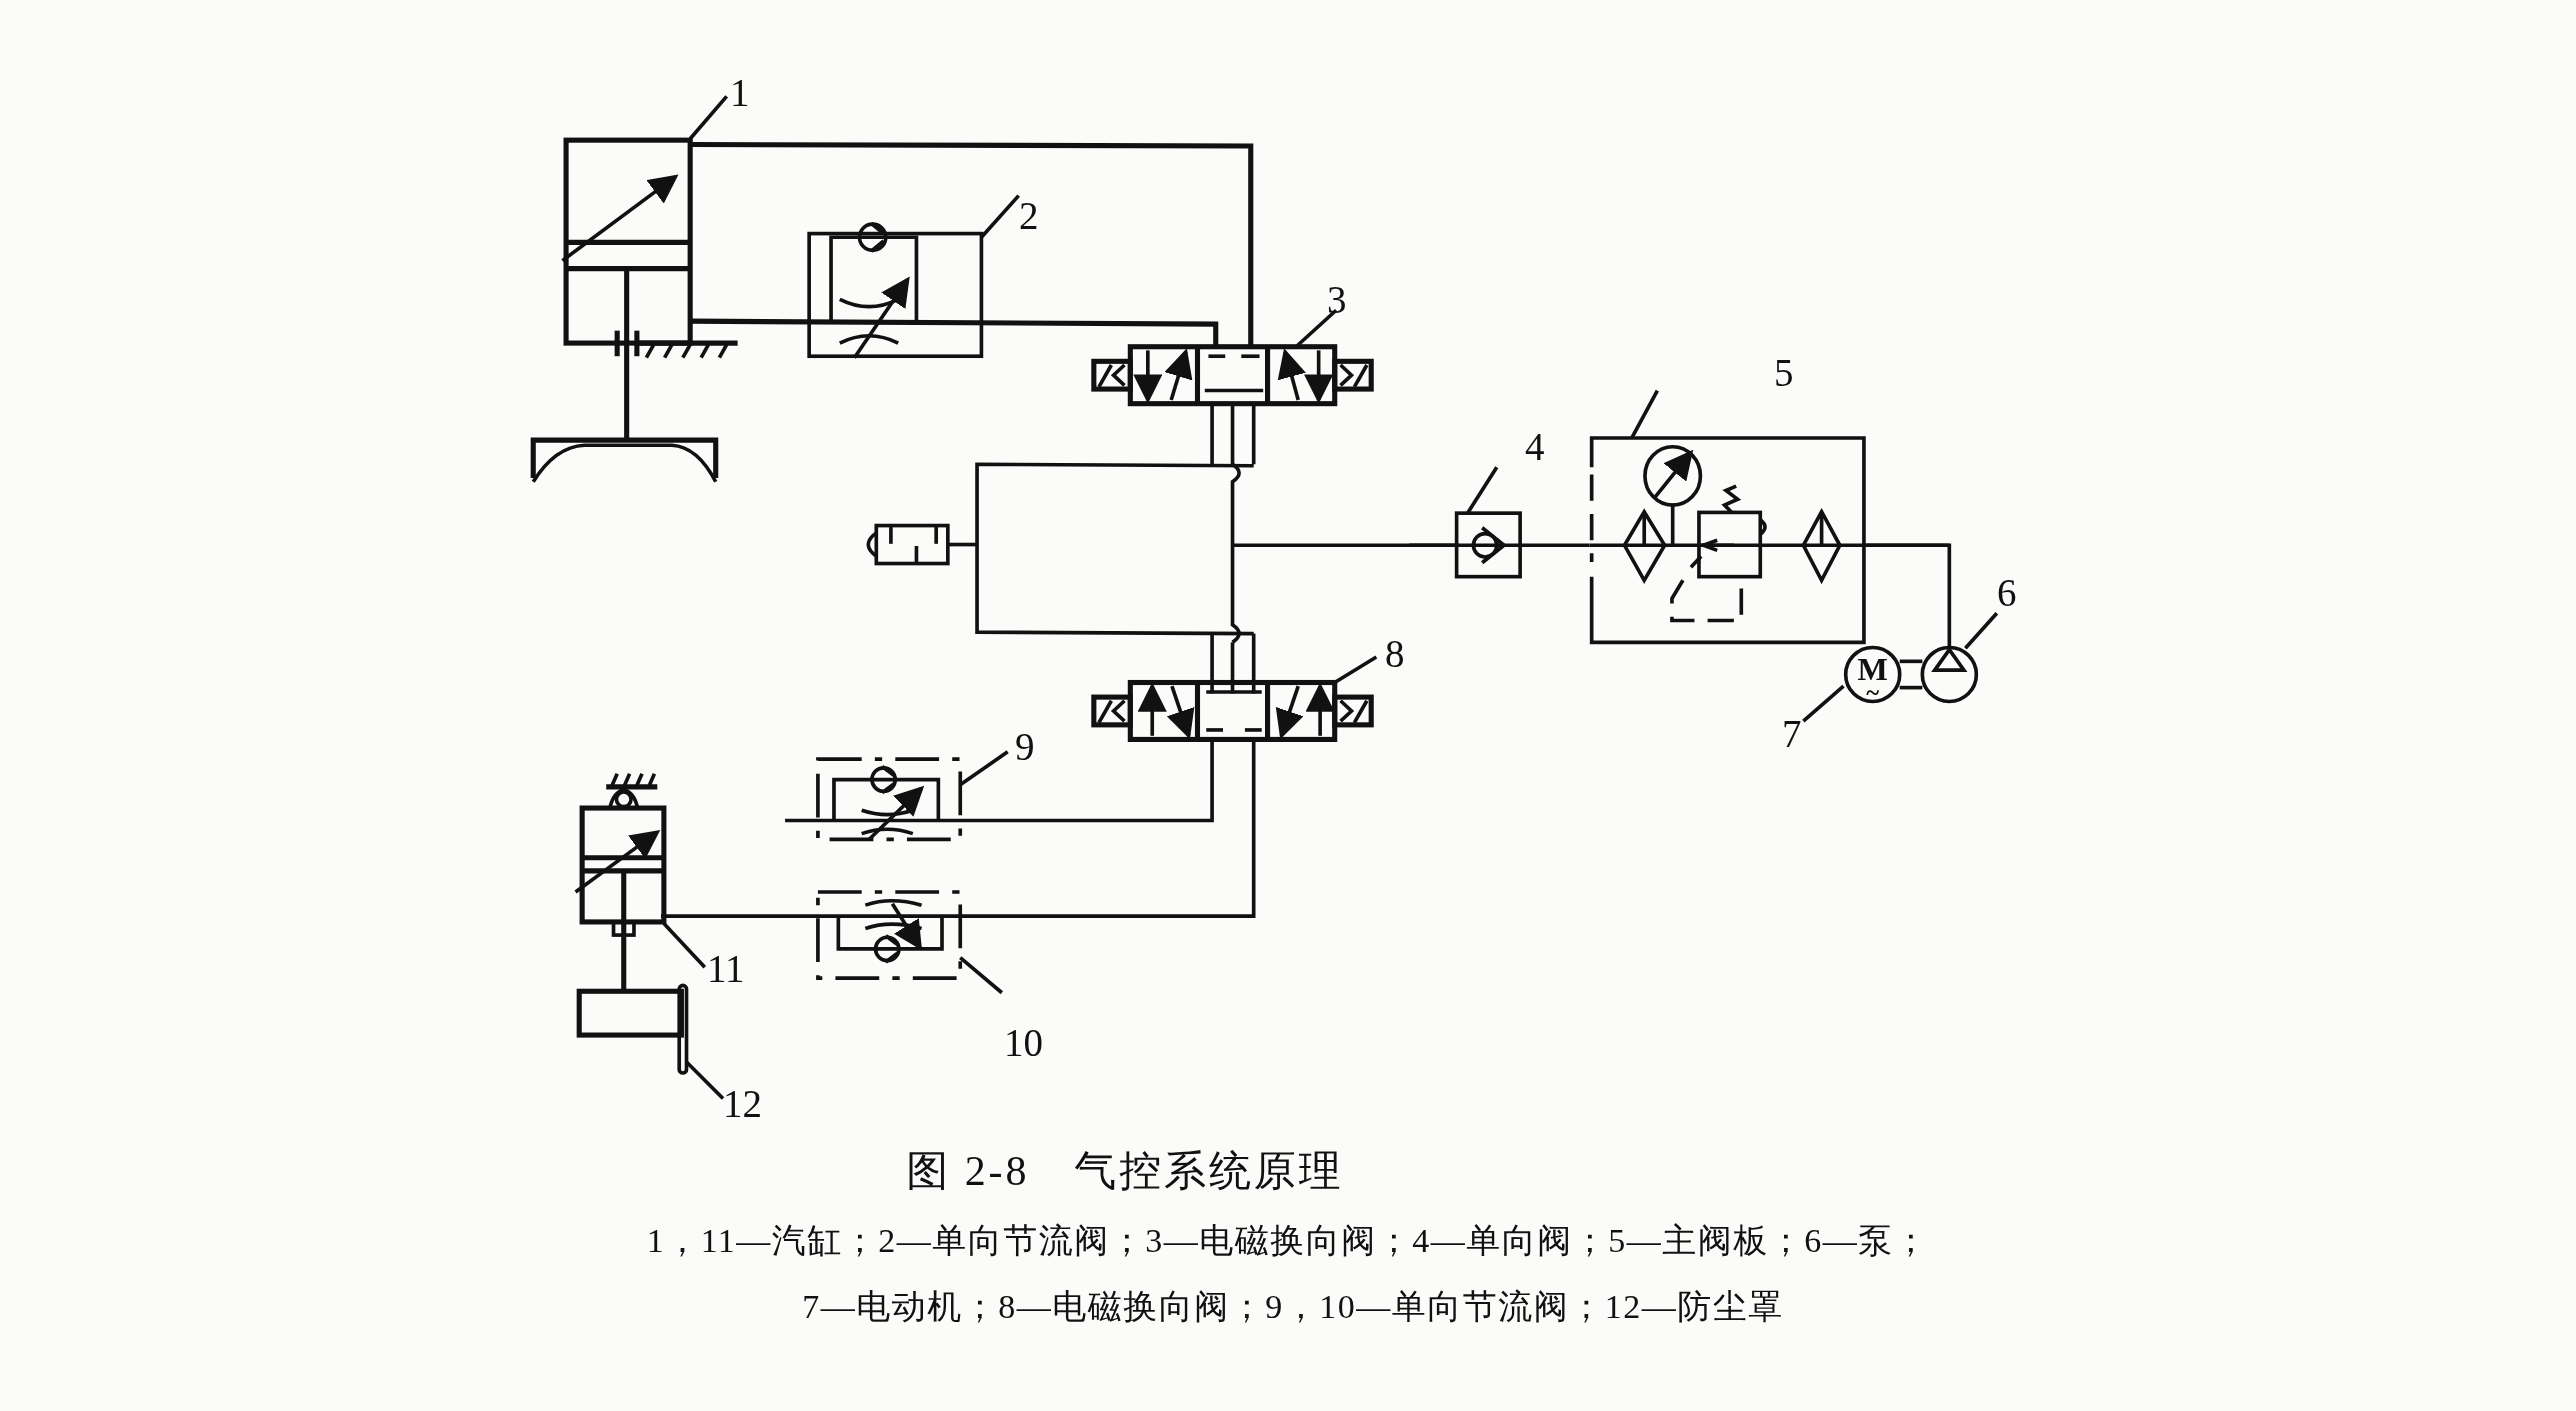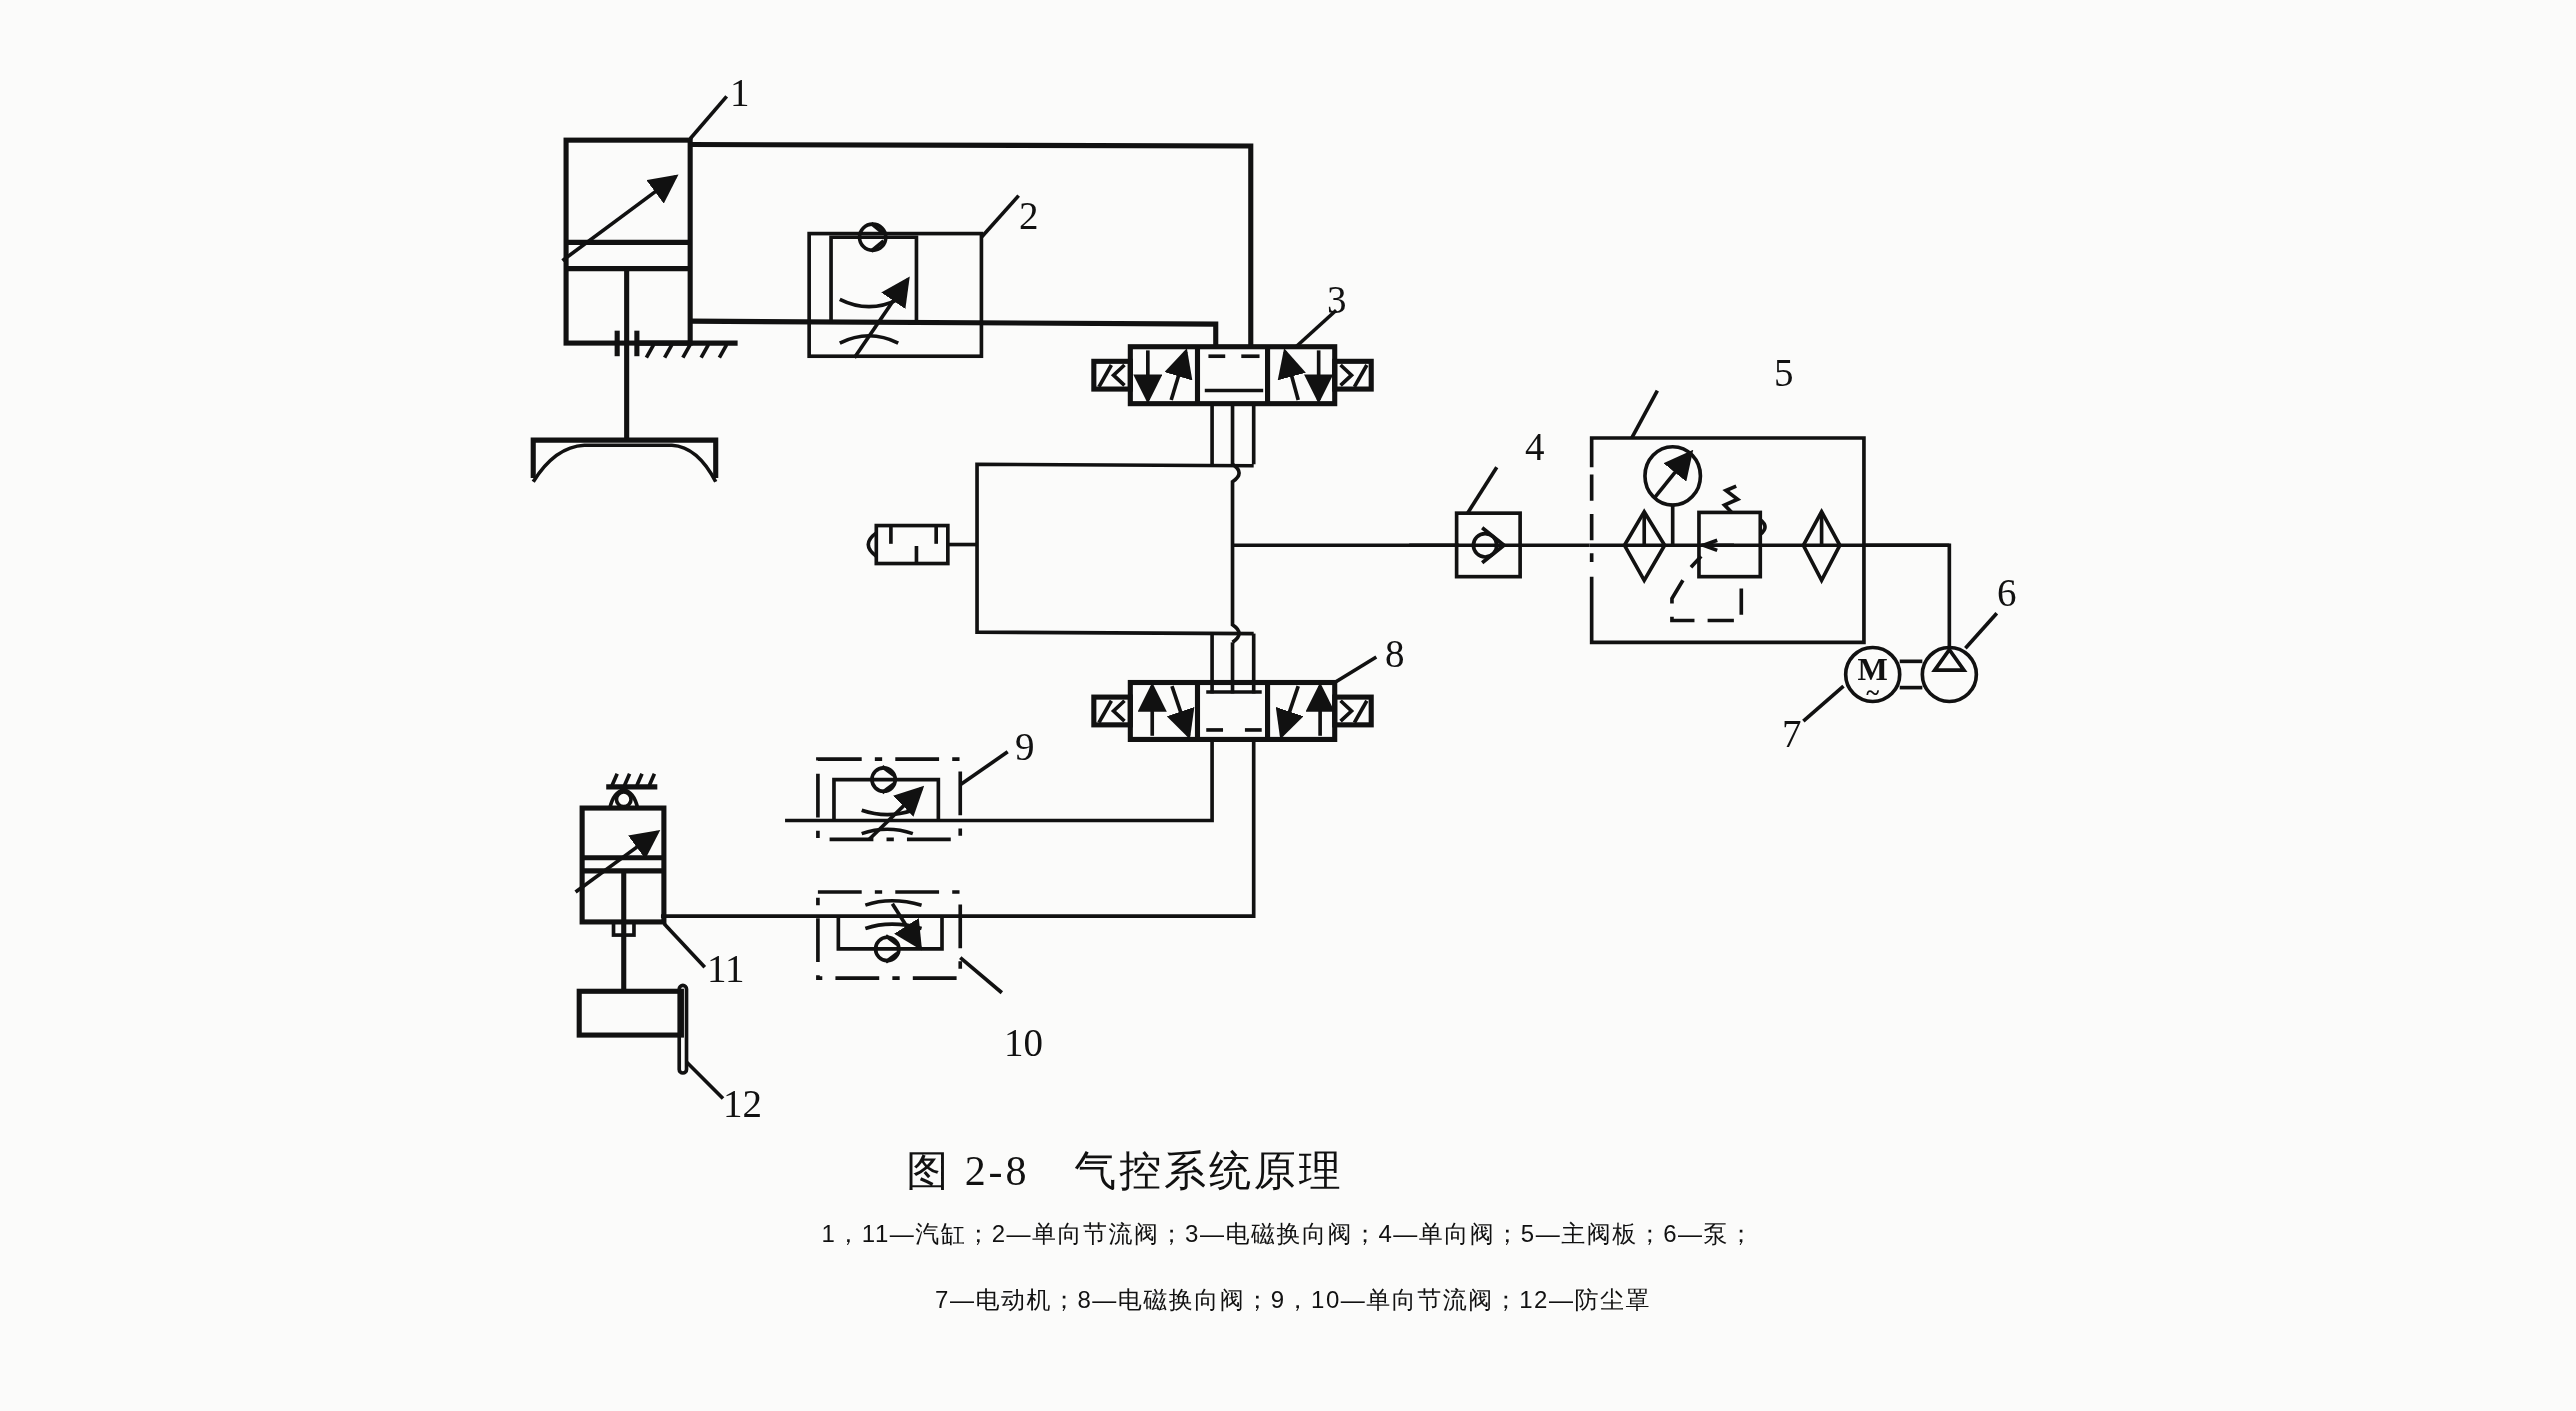--- a/index.html
+++ b/index.html
@@ -10,21 +10,21 @@
     stroke: #111; stroke-width: 7; fill: none; stroke-linecap: butt; stroke-linejoin: miter;
   }
   #diagram .thin { stroke-width: 5; }
   #diagram .dash { stroke-dasharray: 36 18; }
   #diagram .dashdot { stroke-dasharray: 60 18 10 18; }
   .callout { position: absolute; font-family: "Liberation Serif", "DejaVu Serif", serif;
              font-size: 39px; color: #111; line-height: 1; }
   .title { position: absolute; left: 0; width: 2172px; top: 1143px; text-align: center;
            font-family: Liberation Serif, serif; font-size: 42px; color: #111; letter-spacing: 2.9px; padding-left: 58px; box-sizing: border-box; margin-left: 10px; }
   .legend { position: absolute; left: 0; width: 2576px; text-align: center;
-            font-family: Liberation Sans, sans-serif; font-size: 24px; color: #111; letter-spacing: 1.5px; }
+            font-family: Liberation Serif, serif; font-size: 34px; color: #111; letter-spacing: 1.5px; }
   .legend.l1 { top: 1218px; }
   .legend.l2 { top: 1284px; padding-left: 10px; box-sizing: border-box; }
   .mlabel { font-family: "Liberation Serif", serif; font-size: 44px; font-weight: bold; fill: #111; stroke: none !important; }
 </style>
 </head>
 <body>
 
 <svg id="diagram" viewBox="0 0 3528 1933" xmlns="http://www.w3.org/2000/svg">
   <defs>
     <marker id="ah" markerWidth="8" markerHeight="8" refX="7" refY="4" orient="auto" markerUnits="strokeWidth">

